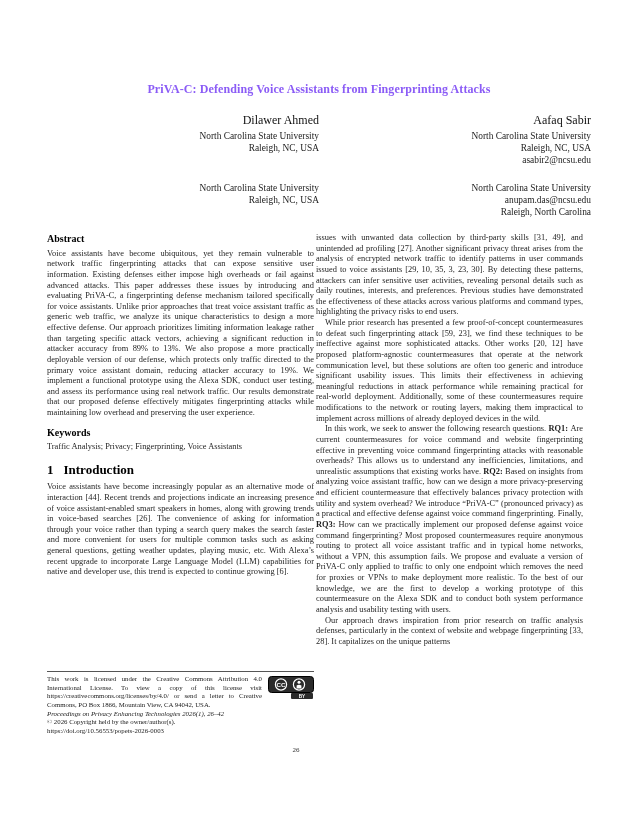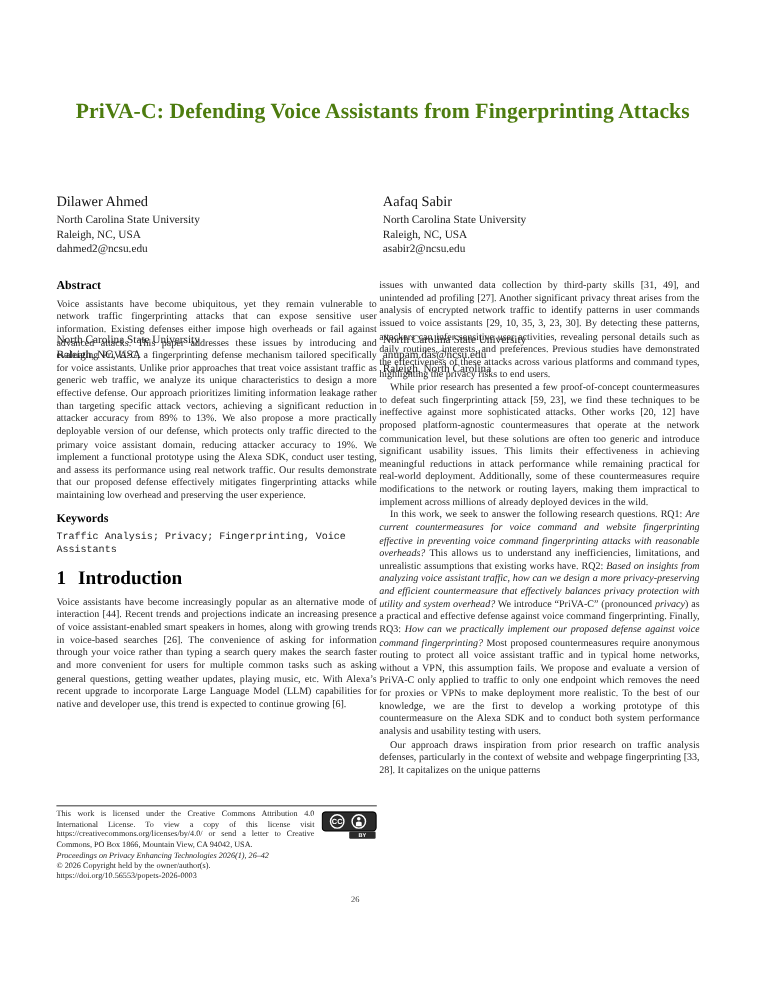--- a/index.html
+++ b/index.html
@@ -1,57 +1,56 @@
 <!DOCTYPE html>
 <html><head>
 <meta charset="utf-8">
 <style>
   html,body{margin:0;padding:0;background:#ffffff;}
   .page{position:relative;width:638px;height:825px;background:#fff;overflow:hidden;
         font-family:"Liberation Serif",serif;color:#1c1c1c;}
   .title{position:absolute;top:82px;left:24px;width:590px;text-align:center;
-         font-size:18px;font-weight:700;color:#4d7c0f;margin:0;letter-spacing:0.1px;}
+         font-size:12px;font-weight:700;color:#8b5cf6;margin:0;letter-spacing:0.1px;}
   .authors{position:absolute;top:113px;left:47px;width:544px;display:grid;
            grid-template-columns:1fr 1fr;row-gap:15px;}
-  .author{text-align:left;margin-top:48px;}
+  .author{text-align:right;}
   .author .name{font-size:12px;color:#111;margin-bottom:2px;}
   .author .aff{font-size:9.4px;line-height:1.3;color:#222;}
   .col{position:absolute;top:233px;width:267px;font-size:8.4px;line-height:1.265;
        text-align:justify;color:#1e1e1e;}
   .col-left{left:47px;height:437px;overflow:hidden;}
   .col-right{left:316px;height:514px;overflow:hidden;}
   h2.sec{font-size:10px;font-weight:700;color:#000;margin:0 0 3px 0;text-align:left;}
   h2.sp1{margin-top:8px;}
-  h2.secnum{font-size:16px;font-weight:700;color:#000;margin:9px 0 4px 0;text-align:left;}
+  h2.secnum{font-size:13px;font-weight:700;color:#000;margin:9px 0 4px 0;text-align:left;}
   h2.secnum .num{margin-right:10px;}
   .col p{margin:0;}
   .col p.indent{text-indent:9px;}
-  .b{font-weight:400;}
-  .it{font-style:italic;margin-top:11px;}
+  .b{font-weight:700;}
+  .it{margin-top:11px;}
   .footnote{position:absolute;left:47px;top:671px;width:267px;font-size:6.8px;
             line-height:1.28;text-align:justify;color:#222;}
   .fnrule{border-top:0.7px solid #555;margin-bottom:3px;}
   .badge{float:right;margin:1px 0 2px 6px;}
   .proc{font-style:italic;}
   .pageno{position:absolute;top:746px;left:0;width:592px;text-align:center;
           font-size:7px;color:#333;}
 </style>
 </head>
 <body>
 
 <div class="page">
 
   <h1 class="title">PriVA-C: Defending Voice Assistants from Fingerprinting Attacks</h1>
 
   <div class="authors">
     <div class="author">
       <div class="name">Dilawer Ahmed</div>
       <div class="aff">North Carolina State University</div>
       <div class="aff">Raleigh, NC, USA</div>
-      <div class="aff">dahmed2@ncsu.edu</div>
     </div>
     <div class="author">
       <div class="name">Aafaq Sabir</div>
       <div class="aff">North Carolina State University</div>
       <div class="aff">Raleigh, NC, USA</div>
       <div class="aff">asabir2@ncsu.edu</div>
     </div>
     <div class="author">
       <div class="aff">North Carolina State University</div>
       <div class="aff">Raleigh, NC, USA</div>
@@ -60,21 +59,21 @@
       <div class="aff">North Carolina State University</div>
       <div class="aff">anupam.das@ncsu.edu</div>
       <div class="aff">Raleigh, North Carolina</div>
     </div>
   </div>
 
   <div class="col col-left">
     <h2 class="sec">Abstract</h2>
     <p>Voice assistants have become ubiquitous, yet they remain vulnerable to network traffic fingerprinting attacks that can expose sensitive user information. Existing defenses either impose high overheads or fail against advanced attacks. This paper addresses these issues by introducing and evaluating PriVA-C, a fingerprinting defense mechanism tailored specifically for voice assistants. Unlike prior approaches that treat voice assistant traffic as generic web traffic, we analyze its unique characteristics to design a more effective defense. Our approach prioritizes limiting information leakage rather than targeting specific attack vectors, achieving a significant reduction in attacker accuracy from 89% to 13%. We also propose a more practically deployable version of our defense, which protects only traffic directed to the primary voice assistant domain, reducing attacker accuracy to 19%. We implement a functional prototype using the Alexa SDK, conduct user testing, and assess its performance using real network traffic. Our results demonstrate that our proposed defense effectively mitigates fingerprinting attacks while maintaining low overhead and preserving the user experience.</p>
     <h2 class="sec sp1">Keywords</h2>
-    <p style="text-align:left;font-family:Liberation Mono, monospace;">Traffic Analysis; Privacy; Fingerprinting, Voice Assistants</p>
+    <p style="text-align:left;">Traffic Analysis; Privacy; Fingerprinting, Voice Assistants</p>
     <h2 class="secnum">
       <span class="num">1</span><span>Introduction</span>
     </h2>
     <p>Voice assistants have become increasingly popular as an alternative mode of interaction [44]. Recent trends and projections indicate an increasing presence of voice assistant-enabled smart speakers in homes, along with growing trends in voice-based searches [26]. The convenience of asking for information through your voice rather than typing a search query makes the search faster and more convenient for users for multiple common tasks such as asking general questions, getting weather updates, playing music, etc. With Alexa’s recent upgrade to incorporate Large Language Model (LLM) capabilities for native and developer use, this trend is expected to continue growing [6].</p>
   </div>
 
   <div class="col col-right">
     <p>issues with unwanted data collection by third-party skills [31, 49], and unintended ad profiling [27]. Another significant privacy threat arises from the analysis of encrypted network traffic to identify patterns in user commands issued to voice assistants [29, 10, 35, 3, 23, 30]. By detecting these patterns, attackers can infer sensitive user activities, revealing personal details such as daily routines, interests, and preferences. Previous studies have demonstrated the effectiveness of these attacks across various platforms and command types, highlighting the privacy risks to end users.</p>
     <p class="indent">While prior research has presented a few proof-of-concept countermeasures to defeat such fingerprinting attack [59, 23], we find these techniques to be ineffective against more sophisticated attacks. Other works [20, 12] have proposed platform-agnostic countermeasures that operate at the network communication level, but these solutions are often too generic and introduce significant usability issues. This limits their effectiveness in achieving meaningful reductions in attack performance while remaining practical for real-world deployment. Additionally, some of these countermeasures require modifications to the network or routing layers, making them impractical to implement across millions of already deployed devices in the wild.</p>
     <p class="indent"><span>In this work, we seek to answer the following research questions. </span><span class="b">RQ1: </span><span class="it">Are current countermeasures for voice command and website fingerprinting effective in preventing voice command fingerprinting attacks with reasonable overheads?</span><span> This allows us to understand any inefficiencies, limitations, and unrealistic assumptions that existing works have. </span><span class="b">RQ2: </span><span class="it">Based on insights from analyzing voice assistant traffic, how can we design a more privacy-preserving and efficient countermeasure that effectively balances privacy protection with utility and system overhead?</span><span> We introduce “PriVA-C” (pronounced </span><span class="it">privacy</span><span>) as a practical and effective defense against voice command fingerprinting. Finally, </span><span class="b">RQ3: </span><span class="it">How can we practically implement our proposed defense against voice command fingerprinting?</span><span> Most proposed countermeasures require anonymous routing to protect all voice assistant traffic and in typical home networks, without a VPN, this assumption fails. We propose and evaluate a version of PriVA-C only applied to traffic to only one endpoint which removes the need for proxies or VPNs to make deployment more realistic. To the best of our knowledge, we are the first to develop a working prototype of this countermeasure on the Alexa SDK and to conduct both system performance analysis and usability testing with users.</span></p>

